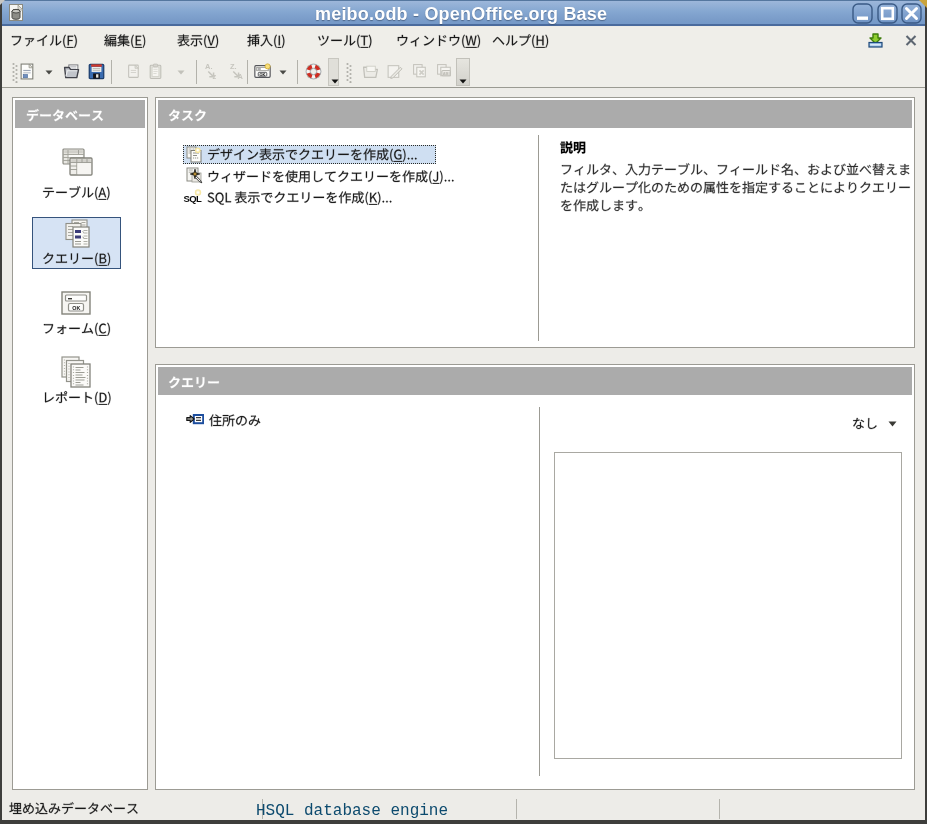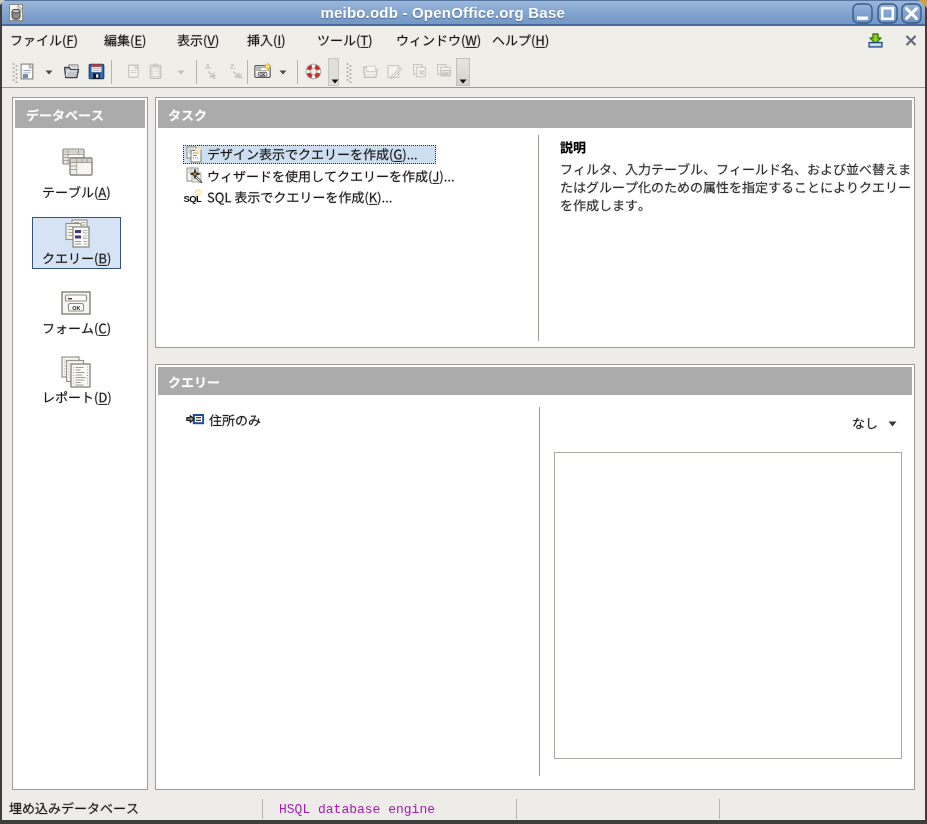--- a/index.html
+++ b/index.html
@@ -14,21 +14,21 @@
     <div class="abs" style="left:919px;top:0;width:8px;height:8px;background:#c9a33b;clip-path:polygon(100% 0,0 0,100% 100%)"></div>
     <svg class="abs" style="left:9px;top:4px" width="15" height="18" viewBox="0 0 15 18">
 <rect x="0.5" y="0.5" width="13" height="16" fill="#f5f5f2" stroke="#8a8a80"></rect>
 <path d="M9 1 L14 6 L9 6 Z" fill="#dddad2" stroke="#9a9a90" stroke-width="0.8"></path>
 <g stroke="#4a4a46" fill="#8c8c86">
         <ellipse cx="7" cy="7.2" rx="4" ry="1.8"></ellipse>
         <path d="M3 7.2 V13.5 A4 1.8 0 0 0 11 13.5 V7.2"></path>
       </g>
 <ellipse cx="7" cy="7.2" rx="4" ry="1.8" fill="#c8c8c2" stroke="#4a4a46"></ellipse>
 </svg>
-    <div class="abs" style="left:315px;top:4px;width:250px;text-align:right;font-weight:bold;font-size:15px;letter-spacing:0.2px;color:#fff;text-shadow:0 1px 1px rgba(40,60,90,.55);white-space:nowrap">meibo.odb - OpenOffice.org Base</div>
+    <div class="abs" style="left:315px;top:4px;width:250px;text-align:left;font-weight:bold;font-size:18px;letter-spacing:0.2px;color:#fff;text-shadow:0 1px 1px rgba(40,60,90,.55);white-space:nowrap">meibo.odb - OpenOffice.org Base</div>
     <svg class="abs" style="left:852px;top:3px" width="21" height="21" viewBox="0 0 21 21">
 <defs>
         <linearGradient id="gmin" x1="0" y1="0" x2="0" y2="1">
           <stop offset="0" stop-color="#95b3da"></stop>
           <stop offset="1" stop-color="#6e92c3"></stop>
         </linearGradient>
       </defs>
 <rect x="1" y="1" width="19" height="19" rx="5" fill="url(#gmin)" stroke="#3a5a85" stroke-width="1.4"></rect>
       <rect x="5" y="13.5" width="11" height="3.4" fill="#fff"></rect>
     </svg>
@@ -375,13 +375,13 @@
     <svg class="abs" style="left:888px;top:421px" width="9" height="6" viewBox="0 0 9 6">
       <path d="M0.5 0.5 H8.5 L4.5 5.5 Z" fill="#3a3a36"></path>
     </svg>
     <div class="abs" style="left:554px;top:452px;width:348px;height:307px;background:#fff;border:1px solid #a9a8a2"></div>
     <svg style="position:absolute;left:9px;top:798.7px;overflow:visible" width="132" height="19" viewBox="0 -14.3 132 19">
       <path d="M6.1 -7H8V-5.3H6.1ZM8.9 -7H10.9V-5.3H8.9ZM6.1 -9.4H8V-7.8H6.1ZM8.9 -9.4H10.9V-7.8H8.9ZM4 -0.3V0.6H12.5V-0.3H9V-2.1H12.1V-3H9V-4.4H11.9V-10.3H5.2V-4.4H8V-3H5V-2.1H8V-0.3ZM0.4 -2.1 0.8 -1.1C1.9 -1.6 3.4 -2.3 4.8 -2.9L4.6 -3.8L3.1 -3.2V-6.9H4.6V-7.8H3.1V-10.8H2.2V-7.8H0.6V-6.9H2.2V-2.8C1.5 -2.5 0.9 -2.3 0.4 -2.1Z M20 -7.3C19.6 -6 19.1 -4.6 18.5 -3.7L18.3 -4.1C18 -4.7 17.6 -5.5 17.3 -6.4C18.1 -7 19 -7.3 20 -7.3ZM16.4 -9.5 15.3 -9.1C15.5 -8.8 15.6 -8.4 15.7 -8L16.1 -6.8C14.9 -5.8 14.1 -4.2 14.1 -2.7C14.1 -1.2 14.9 -0.4 15.9 -0.4C16.9 -0.4 17.7 -1 18.5 -2C18.7 -1.7 18.9 -1.5 19.1 -1.3L19.9 -1.9C19.7 -2.2 19.4 -2.5 19.1 -2.8C19.9 -3.9 20.5 -5.6 21 -7.3C22.7 -7 23.8 -5.7 23.8 -4C23.8 -2 22.2 -0.6 19.5 -0.4L20.1 0.6C22.9 0.2 24.8 -1.4 24.8 -4C24.8 -6.2 23.3 -7.8 21.3 -8.2L21.5 -9C21.5 -9.3 21.6 -9.7 21.7 -10.1L20.6 -10.2C20.6 -9.9 20.5 -9.4 20.5 -9.2C20.4 -8.9 20.4 -8.6 20.3 -8.2C19.2 -8.2 18.1 -8 17 -7.3L16.6 -8.3C16.5 -8.7 16.4 -9.1 16.4 -9.5ZM17.9 -2.8C17.4 -2.1 16.7 -1.4 16 -1.4C15.4 -1.4 15.1 -1.9 15.1 -2.8C15.1 -3.8 15.6 -5 16.5 -5.8C16.8 -4.8 17.3 -3.9 17.6 -3.3Z M26.8 -10C27.6 -9.4 28.6 -8.6 29 -7.9L29.8 -8.6C29.3 -9.2 28.3 -10 27.5 -10.6ZM33.4 -7.7C32.9 -5.1 31.8 -3 29.9 -1.8C30.1 -1.7 30.5 -1.3 30.7 -1.1C32.3 -2.3 33.5 -4 34.2 -6.4C34.7 -4 35.8 -2.1 37.6 -1.1C37.8 -1.3 38.2 -1.7 38.4 -1.8C35.8 -3.2 34.8 -6.3 34.5 -10.3H31.3V-9.3H33.6C33.7 -8.8 33.8 -8.2 33.9 -7.7ZM29.4 -5.8H26.6V-4.9H28.5V-1.6C27.8 -1 27.1 -0.5 26.5 -0.1L27 0.9C27.7 0.4 28.3 -0.2 29 -0.8C29.8 0.3 31 0.7 32.7 0.8C34.1 0.8 36.8 0.8 38.2 0.8C38.3 0.5 38.4 -0 38.5 -0.2C37 -0.1 34.1 -0.1 32.7 -0.2C31.2 -0.2 30 -0.7 29.4 -1.6Z M50 -6.7 49 -6.8C49 -6.4 49 -6 49 -5.6C48.9 -5.3 48.9 -5 48.9 -4.6C47.8 -5.1 46.6 -5.5 45.3 -5.7C45.8 -6.9 46.4 -8.2 46.8 -8.8C46.9 -9 47 -9.1 47.1 -9.2L46.5 -9.8C46.3 -9.7 46.1 -9.6 45.8 -9.6C45.3 -9.6 43.6 -9.5 42.9 -9.5C42.6 -9.5 42.2 -9.5 41.9 -9.5L42 -8.5C42.3 -8.5 42.6 -8.5 42.9 -8.6C43.5 -8.6 45.1 -8.7 45.6 -8.7C45.2 -7.9 44.7 -6.7 44.3 -5.7C41.7 -5.7 39.9 -4.2 39.9 -2.3C39.9 -1.2 40.7 -0.5 41.6 -0.5C42.3 -0.5 42.8 -0.7 43.3 -1.4C43.8 -2.1 44.4 -3.7 44.9 -4.8C46.3 -4.7 47.5 -4.2 48.6 -3.6C48.2 -2.2 47.3 -0.8 45.2 0.1L46.1 0.8C48 -0.2 49 -1.4 49.5 -3.1C50 -2.7 50.5 -2.4 50.8 -2.1L51.3 -3.2C50.9 -3.5 50.4 -3.8 49.8 -4.2C49.9 -4.9 50 -5.8 50 -6.7ZM43.9 -4.8C43.4 -3.8 42.9 -2.6 42.4 -2C42.2 -1.6 42 -1.5 41.7 -1.5C41.2 -1.5 40.9 -1.8 40.9 -2.4C40.9 -3.5 42 -4.7 43.9 -4.8Z M54.6 -9.5V-8.4C55 -8.4 55.4 -8.5 55.8 -8.5C56.6 -8.5 59.6 -8.5 60.3 -8.5C60.7 -8.5 61.2 -8.4 61.5 -8.4V-9.5C61.2 -9.5 60.7 -9.4 60.3 -9.4C59.6 -9.4 56.6 -9.4 55.8 -9.4C55.4 -9.4 55 -9.5 54.6 -9.5ZM62.2 -10.6 61.5 -10.3C61.9 -9.8 62.3 -9 62.6 -8.5L63.3 -8.8C63 -9.3 62.5 -10.1 62.2 -10.6ZM63.6 -11.1 62.9 -10.8C63.3 -10.3 63.7 -9.6 64 -9L64.7 -9.3C64.5 -9.8 64 -10.6 63.6 -11.1ZM53.1 -6.2V-5.2C53.5 -5.2 53.8 -5.2 54.2 -5.2H58.1C58.1 -4 57.9 -2.9 57.4 -2C56.9 -1.1 55.9 -0.4 54.9 0L55.9 0.7C57 0.2 58 -0.8 58.4 -1.6C59 -2.6 59.2 -3.8 59.2 -5.2H62.7C63 -5.2 63.5 -5.2 63.8 -5.2V-6.2C63.4 -6.2 63 -6.2 62.7 -6.2C62 -6.2 55 -6.2 54.2 -6.2C53.8 -6.2 53.5 -6.2 53.1 -6.2Z M66.3 -5.6V-4.4C66.7 -4.4 67.4 -4.4 68.1 -4.4C69.1 -4.4 74.3 -4.4 75.3 -4.4C75.9 -4.4 76.4 -4.4 76.7 -4.4V-5.6C76.4 -5.6 75.9 -5.6 75.3 -5.6C74.3 -5.6 69.1 -5.6 68.1 -5.6C67.4 -5.6 66.7 -5.6 66.3 -5.6Z M85 -10.2 83.8 -10.6C83.7 -10.2 83.5 -9.8 83.4 -9.6C82.8 -8.4 81.4 -6.4 79.2 -5L80.1 -4.4C81.5 -5.4 82.7 -6.6 83.5 -7.8H87.9C87.6 -6.7 87 -5.3 86.1 -4.2C85.2 -4.8 84.3 -5.5 83.4 -6L82.7 -5.2C83.5 -4.7 84.5 -4 85.4 -3.4C84.3 -2.1 82.6 -0.9 80.4 -0.2L81.4 0.6C83.6 -0.2 85.2 -1.4 86.3 -2.7C86.8 -2.3 87.3 -1.9 87.7 -1.5L88.5 -2.4C88.1 -2.8 87.6 -3.2 87 -3.6C88 -4.9 88.7 -6.4 89 -7.6C89.1 -7.8 89.2 -8.2 89.3 -8.3L88.5 -8.9C88.3 -8.8 88 -8.7 87.6 -8.7H84.1L84.4 -9.2C84.5 -9.4 84.7 -9.9 85 -10.2Z M100 -8.8 99.2 -8.5C99.7 -7.9 100.1 -7.1 100.5 -6.4L101.2 -6.8C100.9 -7.4 100.3 -8.3 100 -8.8ZM101.6 -9.5 100.9 -9.1C101.4 -8.6 101.8 -7.8 102.2 -7.1L102.9 -7.4C102.6 -8.1 102 -9 101.6 -9.5ZM91.7 -3.4 92.7 -2.4C92.9 -2.7 93.1 -3.1 93.4 -3.4C94 -4.2 95.1 -5.6 95.7 -6.3C96.1 -6.9 96.4 -6.9 96.9 -6.4C97.4 -5.9 98.7 -4.6 99.4 -3.8C100.2 -2.8 101.4 -1.5 102.3 -0.4L103.2 -1.3C102.2 -2.4 100.9 -3.8 100 -4.7C99.3 -5.5 98.2 -6.7 97.4 -7.4C96.5 -8.3 95.9 -8.1 95.2 -7.3C94.4 -6.4 93.2 -4.9 92.6 -4.3C92.3 -3.9 92 -3.7 91.7 -3.4Z M105.3 -5.6V-4.4C105.7 -4.4 106.4 -4.4 107.1 -4.4C108.1 -4.4 113.3 -4.4 114.3 -4.4C114.9 -4.4 115.4 -4.4 115.7 -4.4V-5.6C115.4 -5.6 114.9 -5.6 114.3 -5.6C113.3 -5.6 108.1 -5.6 107.1 -5.6C106.4 -5.6 105.7 -5.6 105.3 -5.6Z M127.4 -8.7 126.7 -9.2C126.5 -9.1 126.2 -9.1 125.8 -9.1C125.3 -9.1 121.3 -9.1 120.7 -9.1C120.4 -9.1 119.6 -9.2 119.4 -9.2V-8C119.6 -8 120.3 -8.1 120.7 -8.1C121.2 -8.1 125.3 -8.1 125.8 -8.1C125.5 -7 124.5 -5.4 123.7 -4.4C122.3 -3 120.4 -1.4 118.3 -0.6L119.1 0.3C121.1 -0.6 122.8 -2 124.2 -3.5C125.5 -2.3 126.9 -0.8 127.8 0.4L128.7 -0.4C127.8 -1.5 126.3 -3.1 124.9 -4.3C125.8 -5.5 126.6 -7 127.1 -8.1C127.2 -8.3 127.3 -8.6 127.4 -8.7Z" fill="#1c1c1c" stroke="#1c1c1c" stroke-width="0.22"></path>
     </svg>
     <div class="abs" style="left:262px;top:799px;width:1px;height:20px;background:#b5b4ad"></div>
     <div class="abs" style="left:516px;top:799px;width:1px;height:20px;background:#b5b4ad"></div>
     <div class="abs" style="left:719px;top:799px;width:1px;height:20px;background:#b5b4ad"></div>
-    <div class="abs" style="left:279px;top:802px;font-family:'Liberation Mono',monospace;font-size:13px;color:#a21caf;white-space:nowrap">HSQL database engine</div>
+    <div class="abs" style="left:256px;top:802px;font-family:'Liberation Mono',monospace;font-size:16px;color:#0c4a6e;white-space:nowrap">HSQL database engine</div>
   </div>
 </body></html>

